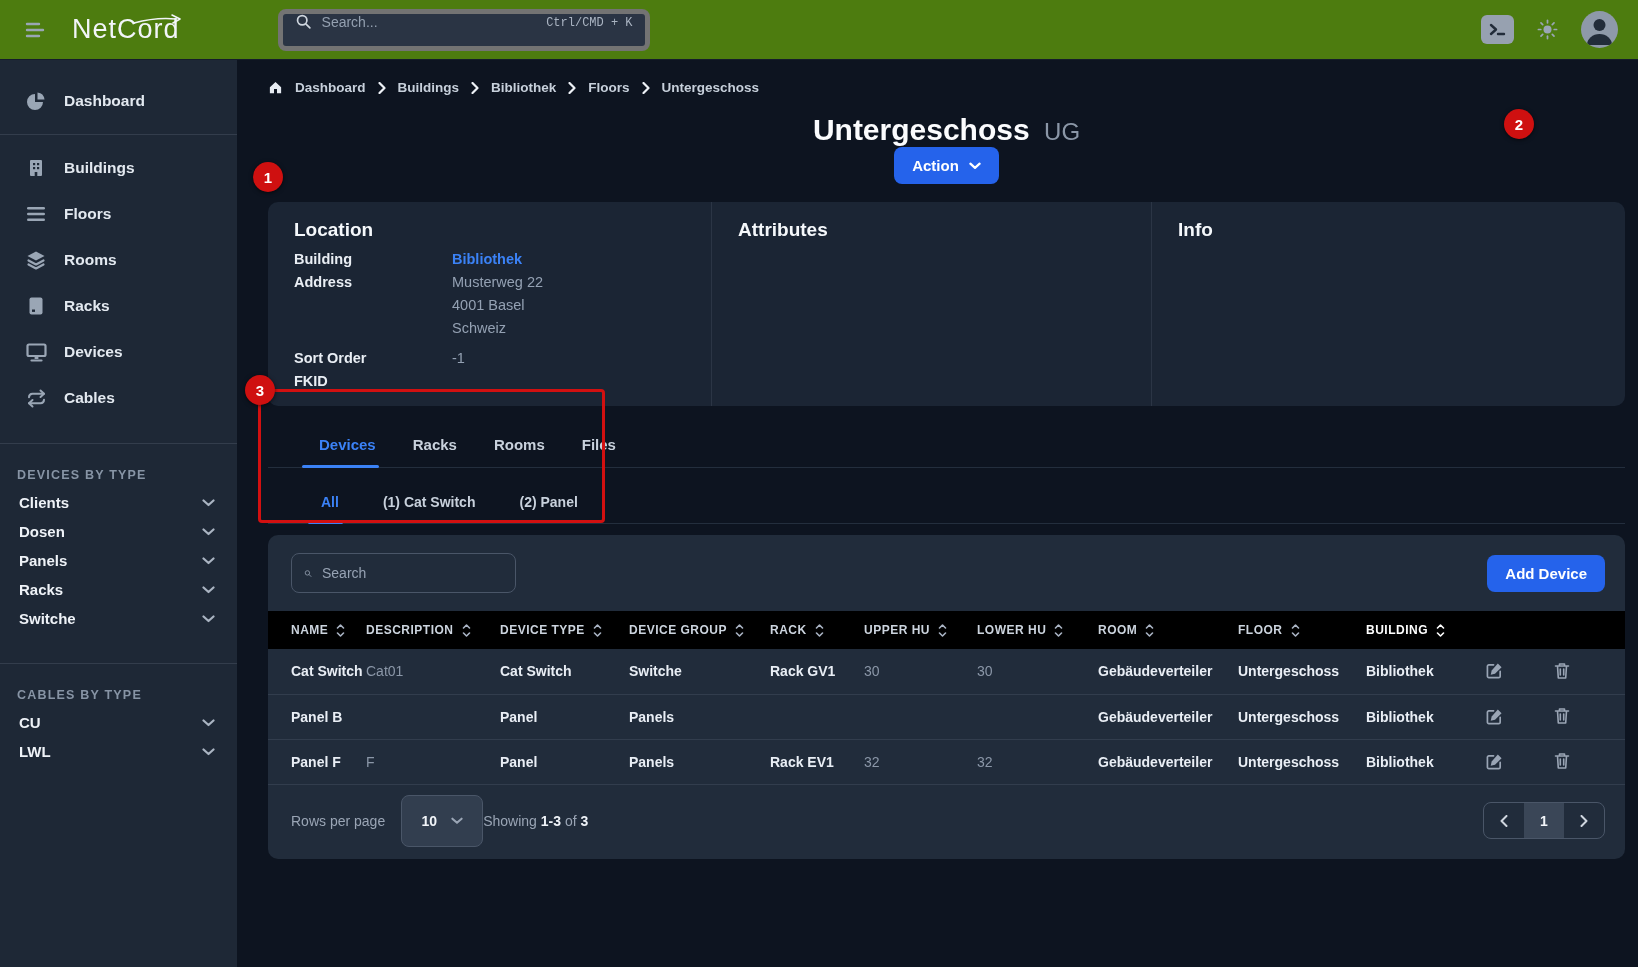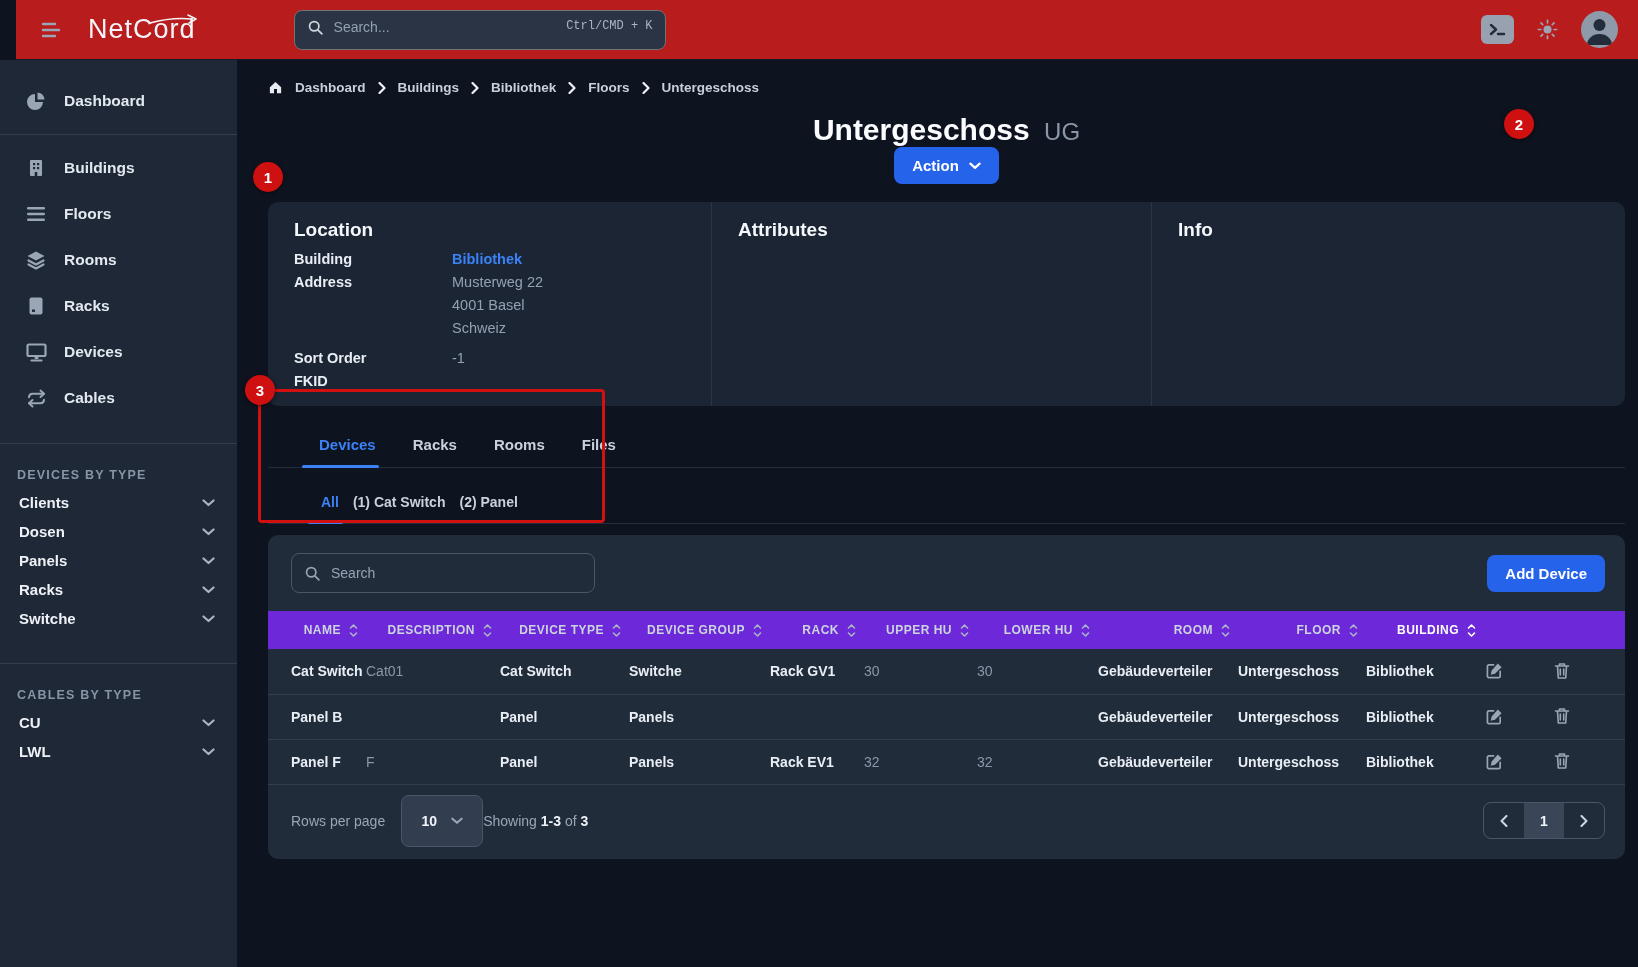--- a/index.html
+++ b/index.html
@@ -6,31 +6,31 @@
   html,body { width:1638px; height:967px; }
   body {
     font-family:"Liberation Sans", sans-serif;
     background:#0d1420; color:#e6ebf2;
     position:relative; overflow:hidden;
   }
   svg { display:block; }
 
   
   .topbar {
-    position:absolute; top:0; left:16px; right:0; height:60px;
-    background:#b91c1c; display:flex; align-items:center;
+    position:absolute; top:0; left:0; right:0; height:60px;
+    background:#4d7c0f; display:flex; align-items:center;
     padding:0 20px; border-bottom:1px solid #151d2a; z-index:5;
   }
   .hamburger { background:none; border:none; cursor:pointer; padding:4px; }
   .logo { position:relative; margin-left:22px; font-size:27px; font-weight:400; color:#f2f5f9; letter-spacing:1px; }
   .logo-arrow { position:absolute; top:0px; right:-6px; }
   .global-search {
     margin-left:98px; width:372px; height:40px; background:#2a3444;
-    border:1px solid #737373; border-radius:8px; display:flex; align-items:flex-start;
-    padding:8px 12px; gap:10px;
+    border:5px solid #737373; border-radius:8px; display:flex; align-items:flex-end;
+    padding:16px 12px; gap:10px;
   }
   .global-search input {
     flex:1; background:transparent; border:none; outline:none;
     color:#dfe5ec; font-size:14px; font-family:"Liberation Sans", sans-serif;
   }
   .global-search input::placeholder { color:#94a0b0; }
   .shortcut { font-family:"Liberation Mono", monospace; font-size:12px; color:#aab4c2; white-space:nowrap; }
   .topbar-right { margin-left:auto; display:flex; align-items:center; gap:22px; }
   .icon-btn { background:none; border:none; cursor:pointer; padding:0; display:flex; }
   .terminal-chip { width:33px; height:29px; background:#97a1b0; border-radius:6px; display:flex; align-items:center; justify-content:center; }
@@ -88,44 +88,44 @@
   .addr-lines div { margin-bottom:7px; }
 
   .tabs-block { margin-top:22px; }
   .tab-row { display:flex; gap:37px; padding:8px 0 14px 51px; border-bottom:1px solid #232e3d; }
   .tab { font-size:15px; font-weight:700; color:#c8d1dc; cursor:pointer; position:relative; }
   .tab.active { color:#3b82f6; }
   .tab.active::after {
     content:""; position:absolute; left:-17px; right:-3px; bottom:-15px;
     height:3px; background:#3b82f6; border-radius:2px;
   }
-  .subtab-row { display:flex; gap:14px; padding:26px 0 13px 53px; border-bottom:1px solid #232e3d; }
+  .subtab-row { display:flex; gap:44px; padding:26px 0 13px 53px; border-bottom:1px solid #232e3d; }
   .subtab { font-size:14px; font-weight:700; color:#c8d1dc; cursor:pointer; position:relative; }
   .subtab.active { color:#3b82f6; }
   .subtab.active::after {
     content:""; position:absolute; left:-13px; right:-4px; bottom:-14px;
     height:3px; background:#3b82f6; border-radius:2px;
   }
 
   
   .table-card { margin-top:11px; background:#212c3b; border-radius:10px; overflow:hidden; }
   .table-toolbar { display:flex; align-items:center; justify-content:space-between; padding:18px 20px 18px 23px; }
   .table-search {
-    width:304px; height:40px; border:1px solid #4a5668; border-radius:8px;
+    width:225px; height:40px; border:1px solid #4a5668; border-radius:8px;
     display:flex; align-items:center; gap:10px; padding:0 12px; background:transparent;
   }
   .table-search input {
     flex:1; background:transparent; border:none; outline:none;
     color:#dfe5ec; font-size:14px; font-family:"Liberation Sans", sans-serif;
   }
   .table-search input::placeholder { color:#97a3b4; }
 
   table.devices { width:100%; border-collapse:collapse; table-layout:fixed; }
   .devices thead th {
-    background:#6d28d9; height:38px; text-align:right; font-size:12px; font-weight:700;
+    background:#000000; height:38px; text-align:left; font-size:12px; font-weight:700;
     color:#ccd4de; letter-spacing:.5px; padding:0 8px 0 0; white-space:nowrap;
   }
   .devices th:first-child, .devices td:first-child { padding-left:23px; }
   .devices th .th-inner { display:inline-flex; align-items:center; gap:8px; cursor:pointer; }
   .devices th.sorted { color:#ffffff; }
   .devices tbody td {
     height:45px; font-size:14px; padding:0 8px 0 0;
     border-bottom:1px solid #323d4d; white-space:nowrap; overflow:hidden;
   }
   .cell-strong { font-weight:700; color:#e9eef5; }

